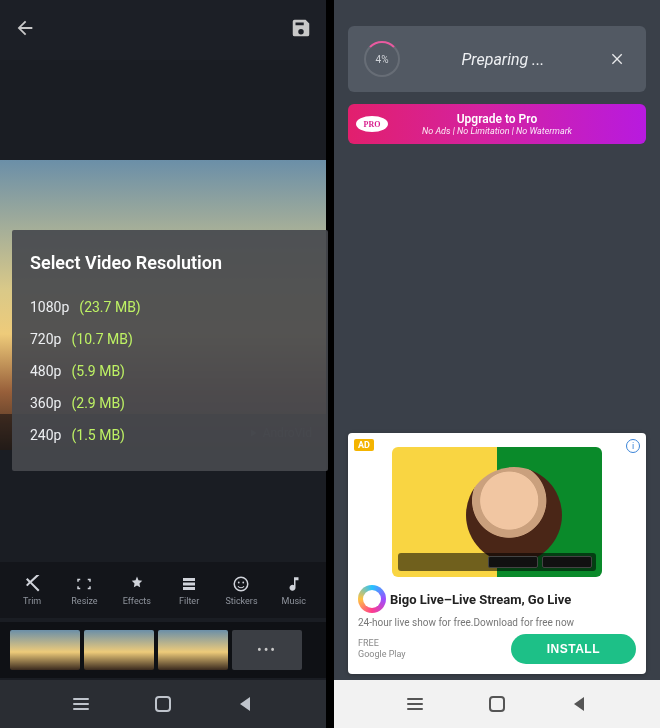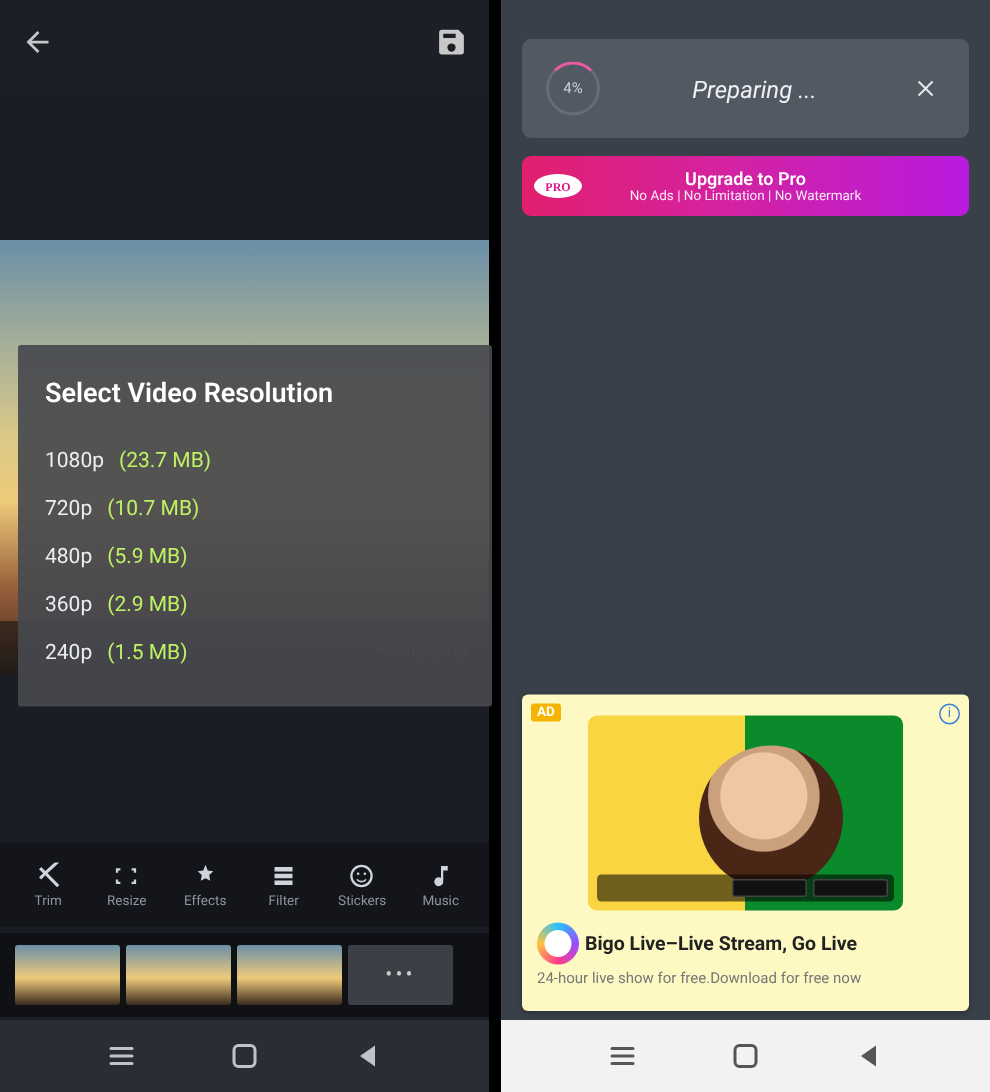--- a/index.html
+++ b/index.html
@@ -168,26 +168,26 @@
     position:relative;
     cursor:pointer;
   }
   .upgrade-badge{
     position:absolute;left:8px;top:50%;transform:translateY(-50%);
     width:32px;height:16px;border-radius:50%;background:#fff;
     display:flex;align-items:center;justify-content:center;
     color:#d81b8c;font-size:8px;font-weight:700;font-family:Liberation Serif, serif;
   }
   .upgrade-title{font-size:12px;font-weight:600;}
-  .upgrade-sub{font-size:9px;opacity:0.9;}
+  .upgrade-sub{font-size:9px;opacity:0.9;font-style:italic;}
 
   .ad-card {
     position:absolute;
     left:14px;right:14px;bottom:54px;
-    background:#fef9c3;
+    background:#ffffff;
     border-radius:4px;
     padding:8px 10px 10px 10px;
     font-size:12px;color:#222;
     box-shadow: 0 1px 4px rgba(0,0,0,0.25);
   }
   .ad-tag{
     position:absolute;top:6px;left:6px;
     background:#f4b400;color:#fff;font-size:9px;font-weight:700;
     padding:1px 4px;border-radius:2px;
   }
@@ -371,20 +371,27 @@
         <div class="store">
           <div class="badge"></div>
           <div class="badge"></div>
         </div>
       </div>
       <div class="ad-row">
         <div class="ad-logo"></div>
         <div class="ad-title">Bigo Live–Live Stream, Go Live</div>
       </div>
       <div class="ad-desc">24-hour live show for free.Download for free now</div>
+      <div class="ad-bottom">
+        <div class="ad-meta">
+          <div>FREE</div>
+          <div>Google Play</div>
+        </div>
+        <button class="install-btn">INSTALL</button>
+      </div>
     </div>
 
     <div class="navbar">
       <div class="navbtn" style="color:#555">
           <div class="recents">
             <span></span>
             <span></span>
             <span></span>
           </div>
         </div>

